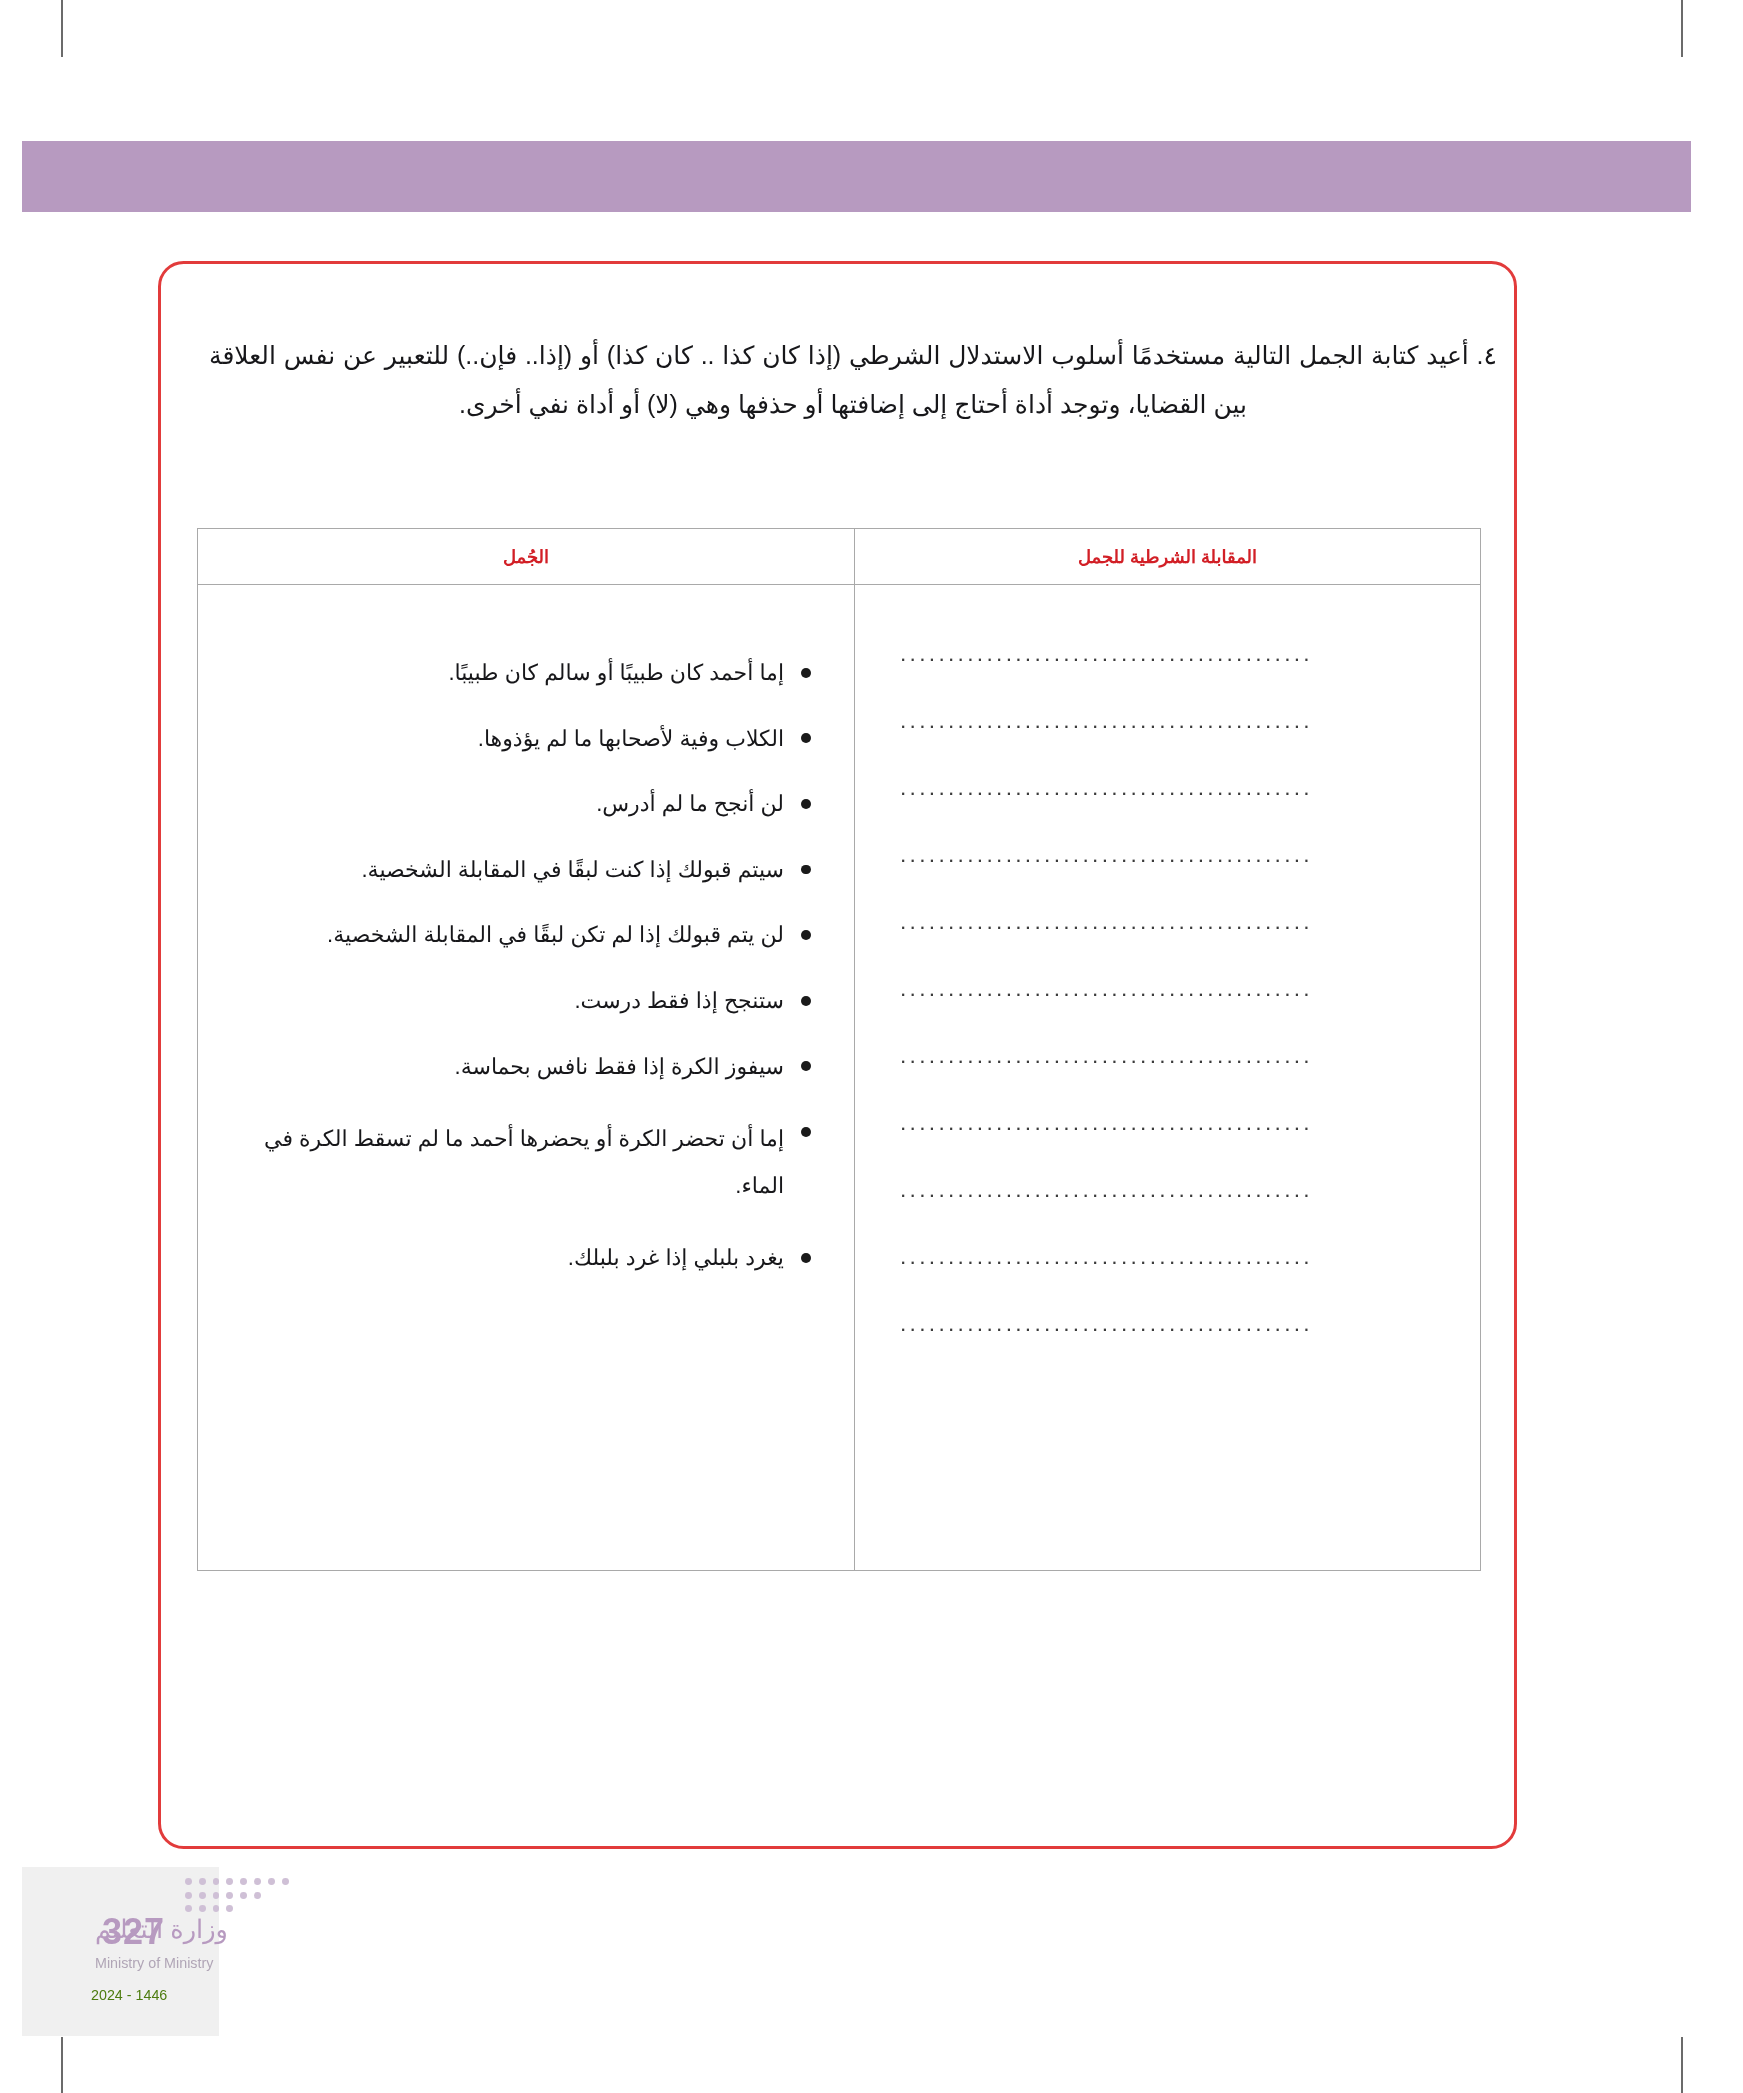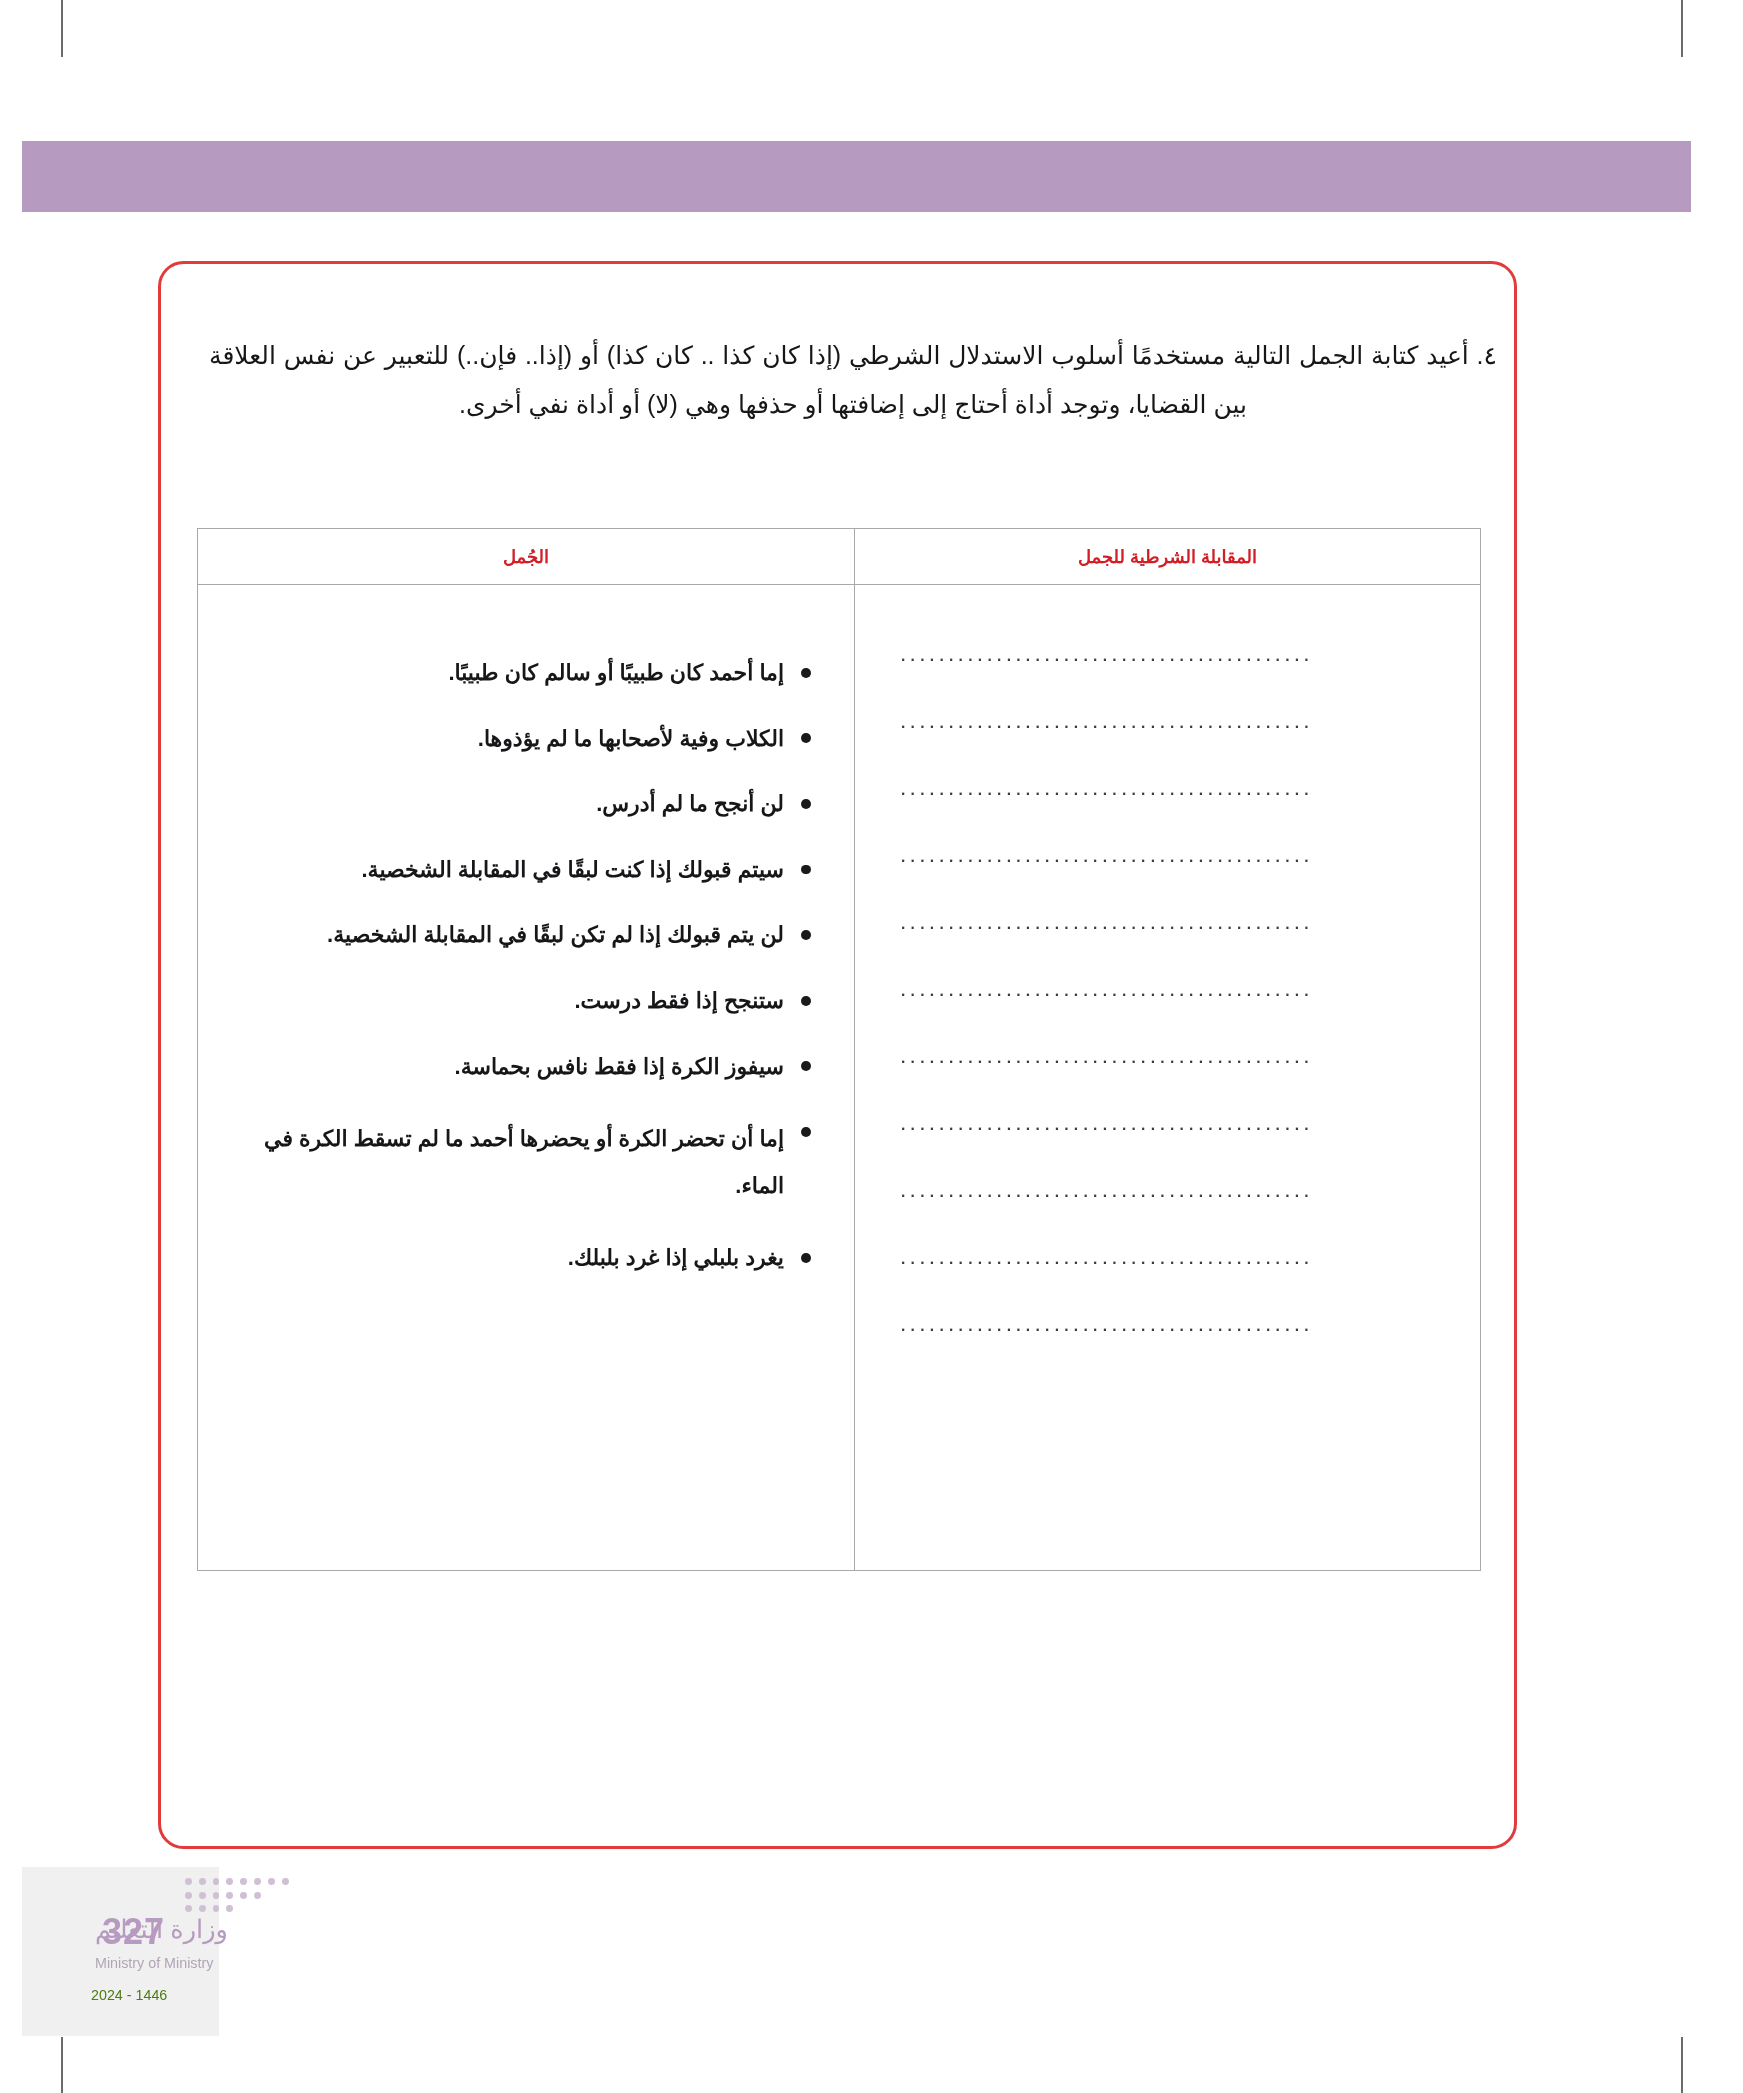--- a/index.html
+++ b/index.html
@@ -98,21 +98,20 @@
     padding: 71px 37px 0 27.6px;
   }
   ul.sentences li {
     position: relative;
     font-size: 22px;
     line-height: 1.55;
     color: #17171a;
     margin-bottom: 31.5px;
     padding-right: 33px;
     text-align: right;
-    font-weight: bold;
   }
   ul.sentences li::before {
     content: "";
     position: absolute;
     right: 5.9px;
     top: 11.8px;
     width: 9.9px;
     height: 9.9px;
     border-radius: 50%;
     background: #1a1a1a;

